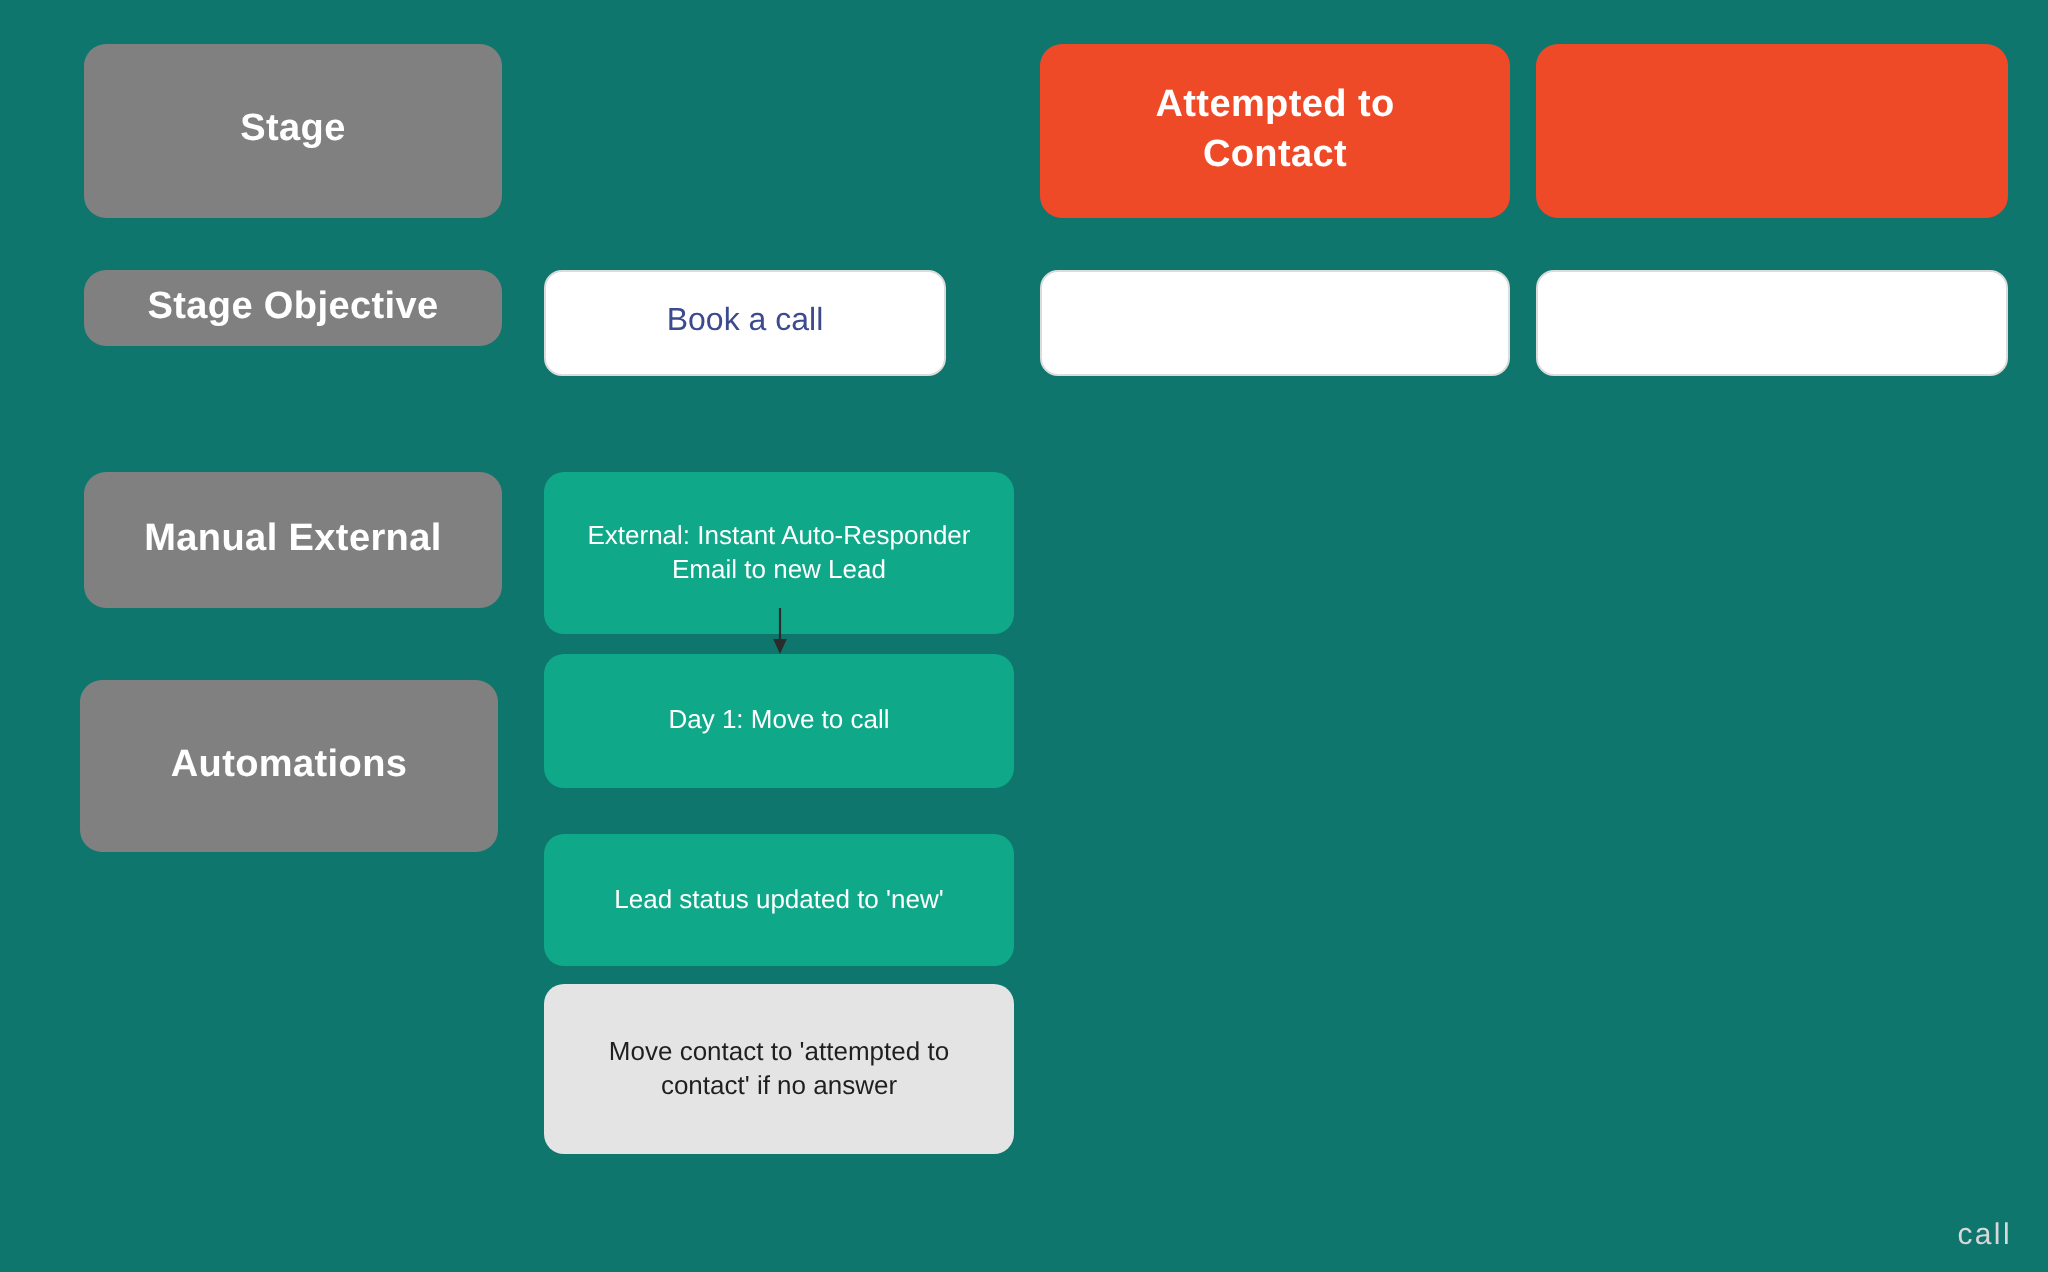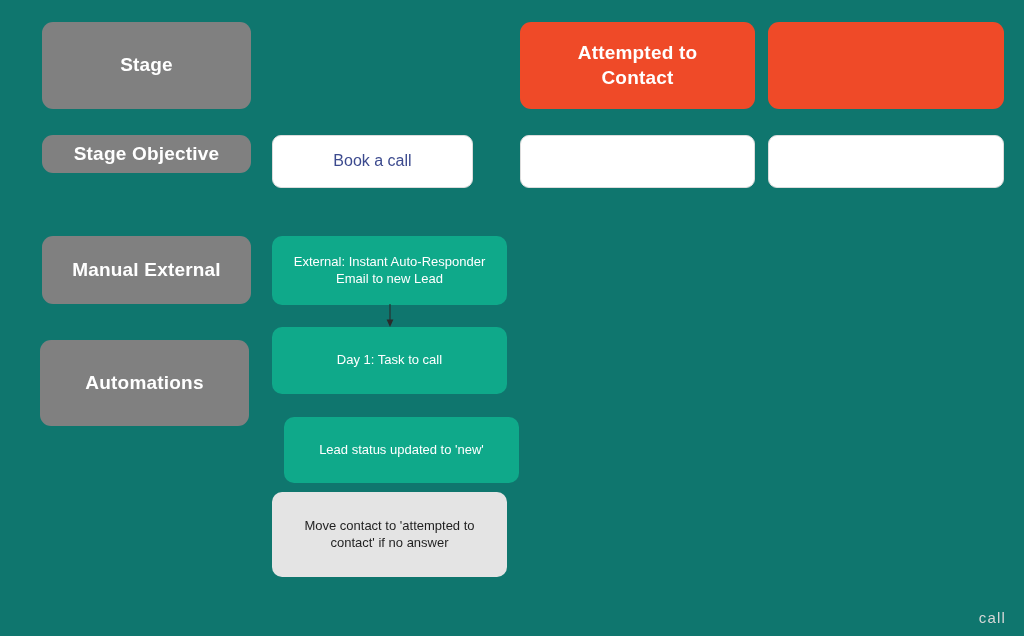--- a/index.html
+++ b/index.html
@@ -124,34 +124,34 @@
   </div>
 
   <div class="card objective-card" style="left:520px; top:135px; width:235px; height:53px;">
     <span class="card-text"></span>
   </div>
 
   <div class="card objective-card" style="left:768px; top:135px; width:236px; height:53px;">
     <span class="card-text"></span>
   </div>
 
-  <div class="card auto-card" style="left:272px; top:236px; width:235px; height:69px;">
+  <div class="card auto-card" style="left:272px; top:236px; width:235px; height:81px;">
     <span class="card-text">External: Instant Auto-Responder Email to new Lead</span>
   </div>
 
   <svg class="connector" style="left:381px; top:304px; width:18px; height:24px;" viewBox="0 0 18 24">
     <line x1="9" y1="0" x2="9" y2="18" stroke="#2b2b2b" stroke-width="1.1"></line>
     <polygon points="9,23 5.6,15.5 12.4,15.5" fill="#2b2b2b"></polygon>
   </svg>
 
   <div class="card auto-card" style="left:272px; top:327px; width:235px; height:67px;">
-    <span class="card-text">Day 1: Task to call</span>
+    <span class="card-text">Day 1: Move to call</span>
   </div>
 
-  <div class="card auto-card" style="left:284px; top:417px; width:235px; height:66px;">
+  <div class="card auto-card" style="left:272px; top:417px; width:235px; height:66px;">
     <span class="card-text">Lead status updated to 'new'</span>
   </div>
 
   <div class="card note-card" style="left:272px; top:492px; width:235px; height:85px;">
     <span class="card-text">Move contact to 'attempted to contact' if no answer</span>
   </div>
 
   <div class="watermark" style="right:18px; bottom:10px;">call</div>
 
 </div>

